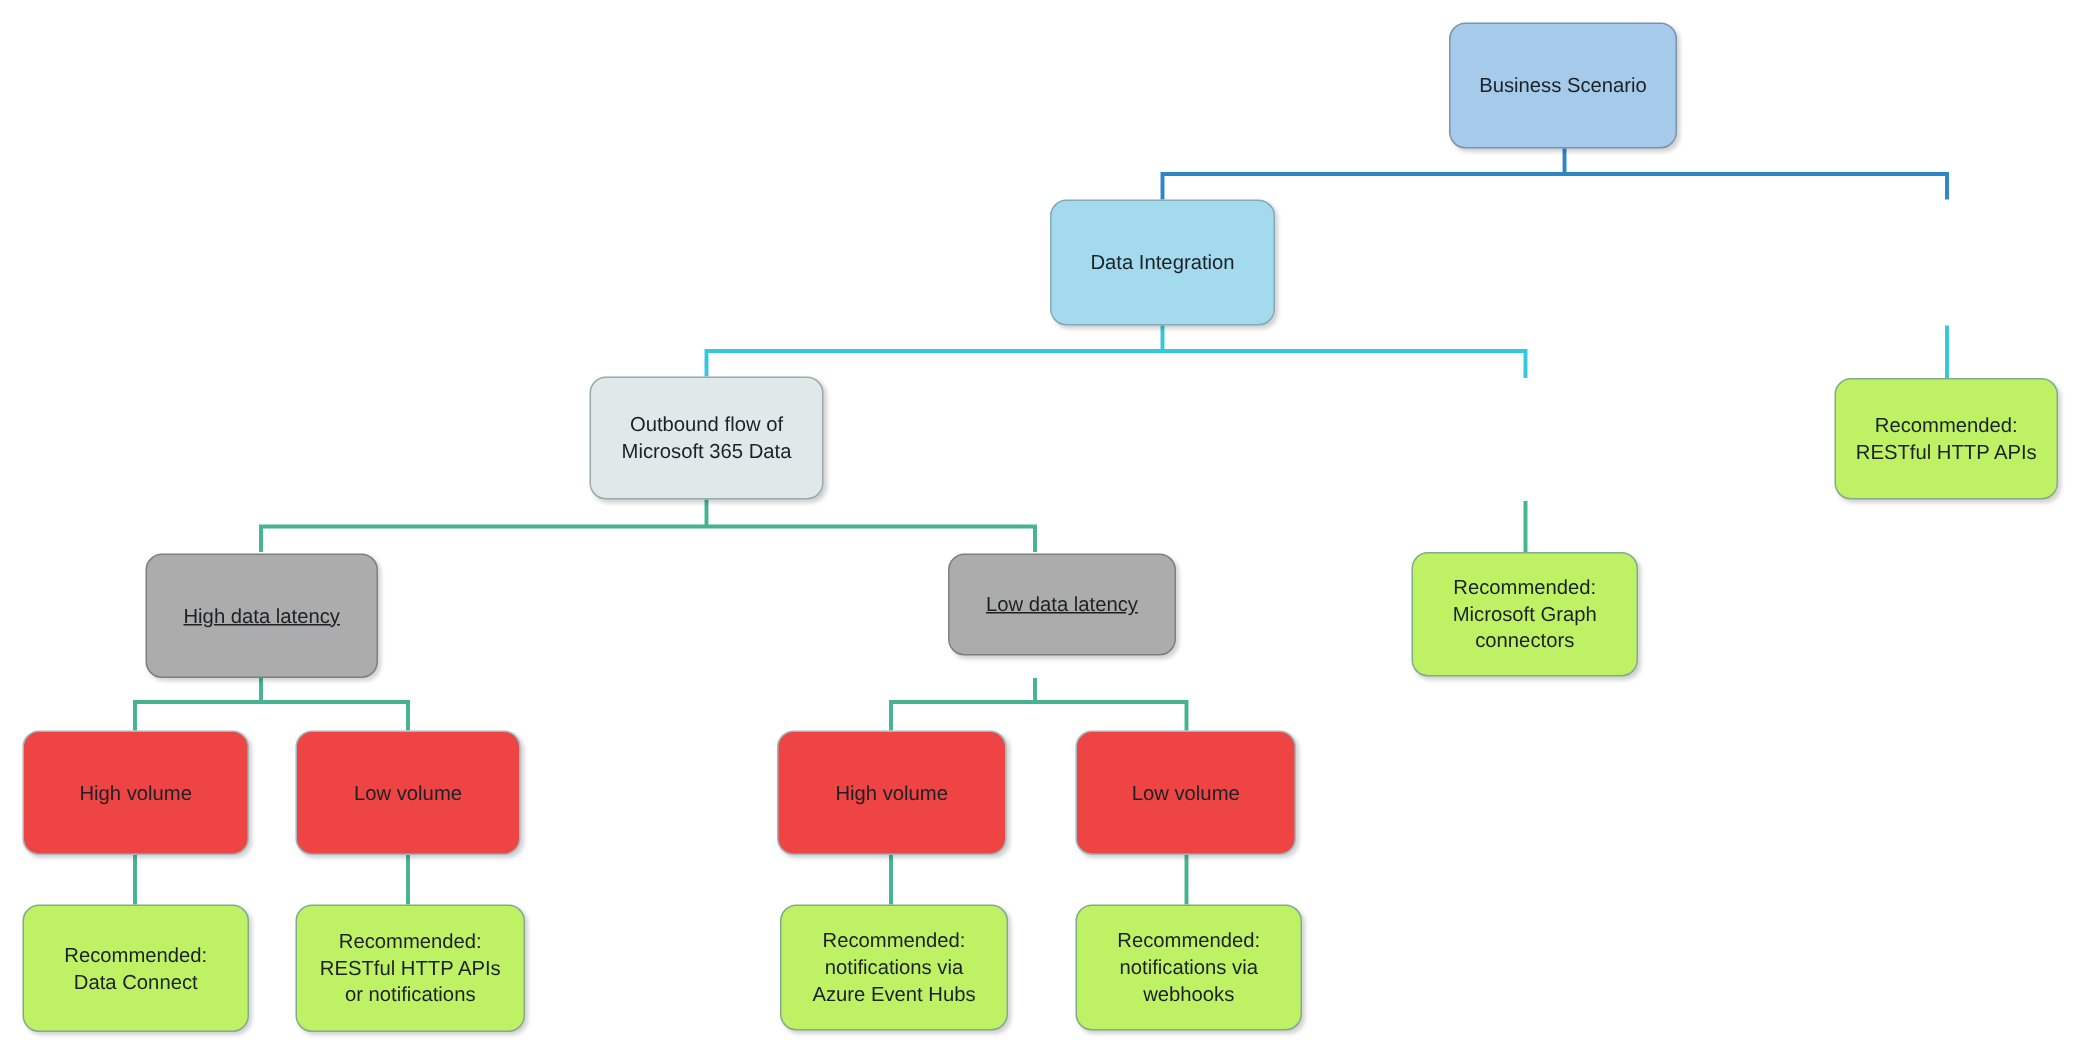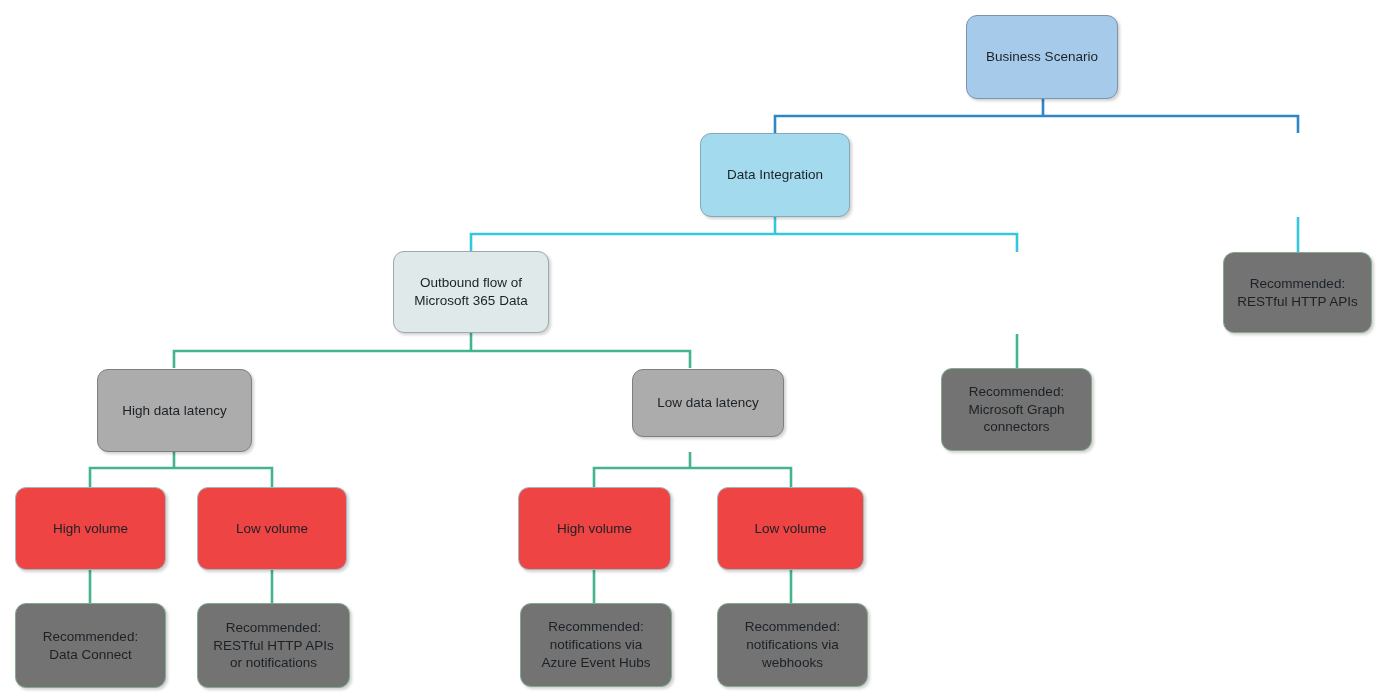--- a/index.html
+++ b/index.html
@@ -22,23 +22,23 @@
     line-height:1.32;
     color:#1c2126;
     white-space:pre-line;
     box-shadow:2px 2px 3px rgba(0,0,0,0.18);
     padding:4px 8px;
     box-sizing:border-box;
   }
   .root{background:#a6cbea;border-color:#7b94ad;}
   .integration{background:#a3daee;border-color:#85a9b8;}
   .flow{background:#dfe9e9;border-color:#9caaab;}
-  .latency{background:#acacac;border-color:#7f7f7f;}
+  .latency{background:#acacac;border-color:#7f7f7f;text-decoration:underline;}
   .volume{background:#ef4444;border-color:#9fb9be;}
-  .rec{background:#737373;border-color:#82ab8d;}
+  .rec{background:#bef264;border-color:#82ab8d;}
 </style>
 </head>
 <body>
 
 <div class="canvas">
 
   <svg class="connectors" viewBox="0 0 1392 693" xmlns="http://www.w3.org/2000/svg">
     <path d="M1043 99 V116 M775 133 V116 H1298 V133" stroke="#2e86c6"></path>
     <path d="M775 217 V234 M471 251 V234 H1017 V252 M1298 217 V252" stroke="#35c7dc"></path>
     <path d="M471 333 V351 M174 368 V351 H690 V368

